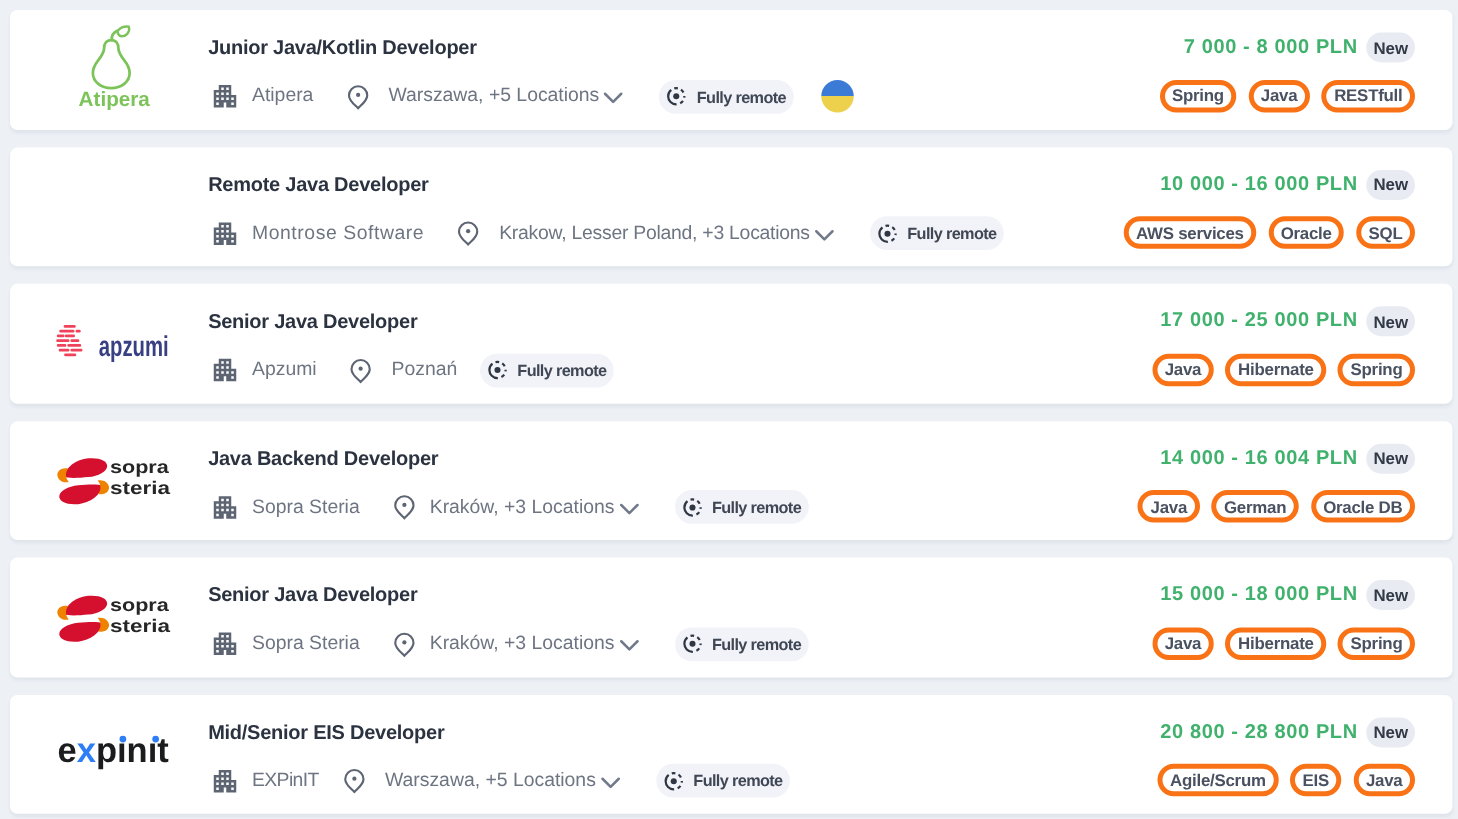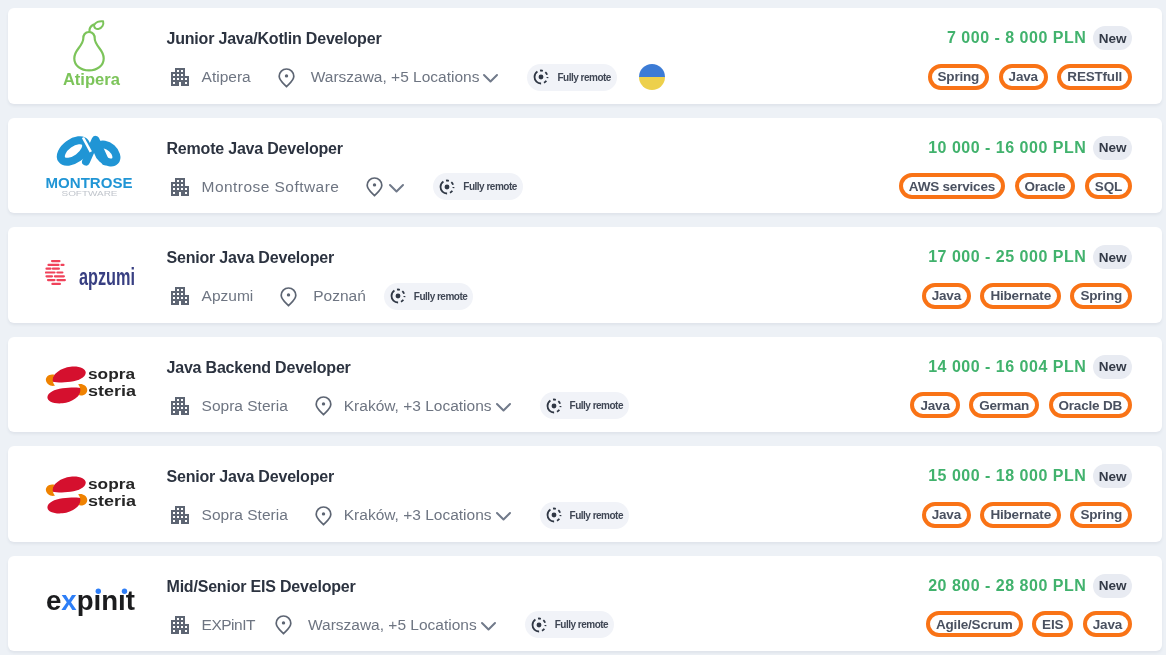--- a/index.html
+++ b/index.html
@@ -9,21 +9,21 @@
   .card { position:absolute; left:8px; width:1154px; height:95.5px; background:#fff;
           border-radius:6px; box-shadow:0 2px 3px rgba(40,60,90,0.07); }
   .title { position:absolute; left:158.5px; top:21px; font-size:16px; line-height:20px; font-weight:700; color:#2c3340; letter-spacing:-0.2px; white-space:nowrap; }
   .meta { position:absolute; left:159.6px; top:55.5px; height:27px; display:flex; align-items:center; white-space:nowrap; }
   .meta .txt { font-size:15.5px; color:#6e7582; }
   .co { margin-left:10px; margin-right:25px; }
   .loc { margin-left:14px; }
   .chev { margin-left:3px; margin-right:10px; display:flex; position:relative; top:1.5px; }
   .pill { display:flex; align-items:center; height:27px; padding:0 6px 0 5px; background:#f1f3f8;
           border-radius:14px; margin-left:18px; }
-  .pill span { font-size:10px; font-weight:700; color:#3f4654; margin-left:7px; letter-spacing:-0.5px; }
+  .pill span { font-size:13px; font-weight:700; color:#3f4654; margin-left:7px; letter-spacing:-0.5px; }
   .flag { width:26px; height:26px; border-radius:50%; margin-left:22px; flex:none;
           background:linear-gradient(#3c7bd5 0 50%, #edd04b 50% 100%); }
   .salrow { position:absolute; top:17px; right:30px; height:26px; display:flex; align-items:center; }
   .sal { font-size:16px; font-weight:700; color:#41b26d; letter-spacing:0.5px; }
   .new { margin-left:7px; height:24px; padding:0 5.5px; display:flex; align-items:center; border-radius:12px;
          background:#e8ebf2; font-size:13.5px; font-weight:700; color:#333a47; }
   .tags { position:absolute; top:55.5px; right:30px; display:flex; gap:9.5px; }
   .tag { height:26px; border:4px solid #f97316; border-radius:13px; display:flex; align-items:center;
          padding:0 6px; font-size:13.5px; font-weight:700; color:#4a5160; background:#fff; letter-spacing:-0.2px; }
   .logo { position:absolute; }
@@ -74,44 +74,35 @@
       <span class="sal">7 000 - 8 000 PLN</span>
       <span class="new">New</span>
     </div>
   <div class="tags">
       <span class="tag">Spring</span>
       <span class="tag">Java</span>
       <span class="tag">RESTfull</span>
     </div>
 </div>
 <div class="card" style="top:117.5px">
-  <div class="logo" style="left:36px; top:15.5px;"><svg width="96" height="66" viewBox="0 0 96 66">
-<g fill="none" stroke="#2095d5" stroke-width="8">
-<ellipse cx="29.5" cy="18" rx="14.5" ry="8.2" transform="rotate(-36 29.5 18)"></ellipse>
-<ellipse cx="63" cy="20.5" rx="11" ry="7" transform="rotate(42 63 20.5)"></ellipse>
-</g>
-<path d="M42 28.5 L51.5 7 L61 28" fill="none" stroke="#2095d5" stroke-width="8" stroke-linecap="round" stroke-linejoin="round"></path>
-<path d="M39 4.5 L46.8 18.8" stroke="#ffffff" stroke-width="2.6"></path>
-<text x="45" y="54.5" text-anchor="middle" font-size="15.5" font-weight="700" fill="#2095d5" textLength="87" lengthAdjust="spacingAndGlyphs">MONTROSE</text>
-<text x="45.5" y="62.5" text-anchor="middle" font-size="7" fill="#c0c5cc" textLength="56" lengthAdjust="spacingAndGlyphs">SOFTWARE</text>
-</svg></div>
   <div class="title">Remote Java Developer</div>
   <div class="meta">
     <span class="ic-b">
         <svg width="24" height="24" viewBox="0 0 24 24" fill="#5d6573">
           <path d="M17 11V3H7v4H3v14h8v-4h2v4h8V11h-4zM7 19H5v-2h2v2zm0-4H5v-2h2v2zm0-4H5V9h2v2zm4 4H9v-2h2v2zm0-4H9V9h2v2zm0-4H9V5h2v2zm4 8h-2v-2h2v2zm0-4h-2V9h2v2zm0-4h-2V5h2v2zm4 12h-2v-2h2v2zm0-4h-2v-2h2v2z"></path>
         </svg>
       </span>
       <span class="txt co" style="letter-spacing:0.45px">Montrose Software</span>
     <span class="ic-p">
         <svg width="21" height="21" viewBox="0 0 21 21" fill="none" stroke="#5d6573" stroke-width="1.7">
           <path d="M10.5 19.6 c-2.2 -2.4 -7.3 -5.9 -7.3 -10.3 a7.3 7.3 0 1 1 14.6 0 c0 4.4 -5.1 7.9 -7.3 10.3 z"></path>
           <circle cx="10.5" cy="8.9" r="1.7" fill="#5d6573" stroke="none"></circle>
         </svg>
       </span>
+      <span class="txt loc" style="letter-spacing:-0.2px">Krakow, Lesser Poland, +3 Locations</span>
     <span class="chev">
         <svg width="17" height="11" viewBox="0 0 17 11" fill="none" stroke="#717a8a" stroke-width="2" stroke-linecap="round" stroke-linejoin="round">
           <path d="M2 2 L8.5 8.5 L15 2"></path>
         </svg>
       </span>
     <span class="pill">
         <svg width="18" height="18" viewBox="0 0 20 20" fill="none">
           <circle cx="10" cy="10" r="7.2" stroke="#2f3744" stroke-width="2" stroke-dasharray="18 3 3.3 3 3.3 3.3" stroke-dashoffset="23"></circle>
           <circle cx="10" cy="10" r="2.7" fill="#2f3744"></circle>
         </svg>

